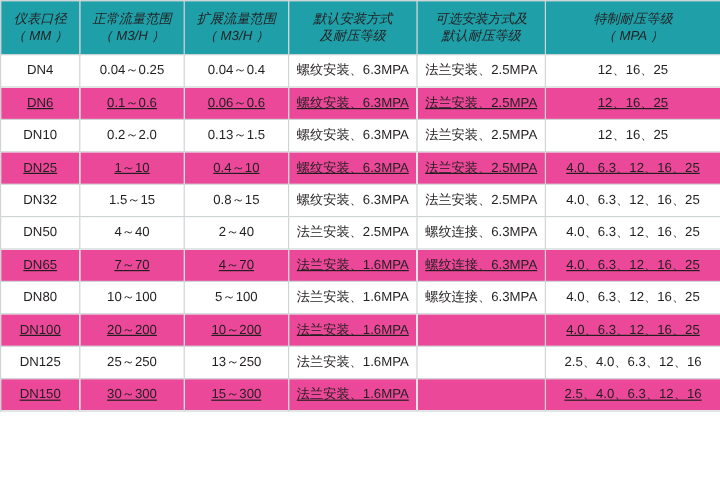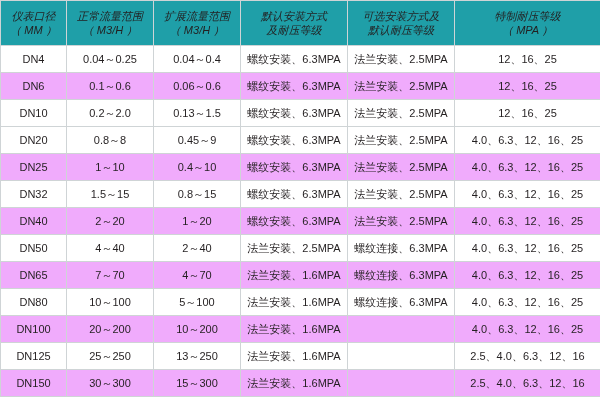--- a/index.html
+++ b/index.html
@@ -45,21 +45,22 @@
     white-space: nowrap;
     font-style: italic;
   }
   tbody tr {
     height: 26px;
   }
   tbody tr.odd td {
     background: #ffffff;
   }
   tbody tr.even td {
-    background: #f0abfc;
+    background: #ec4899;
+    text-decoration: underline;
   }
   tbody td {
     height: 26px;
     padding: 1px 3px;
     white-space: nowrap;
     overflow: hidden;
   }
   td.c0 { }
   td.last {
     text-align: center;
@@ -129,48 +130,32 @@
         <td class="c5 last">12、16、25</td>
       </tr>
       <tr class="odd">
         <td class="c0">DN10</td>
         <td class="c1">0.2～2.0</td>
         <td class="c2">0.13～1.5</td>
         <td class="c3">螺纹安装、6.3MPA</td>
         <td class="c4">法兰安装、2.5MPA</td>
         <td class="c5 last">12、16、25</td>
       </tr>
-      <tr class="odd">
-        <td class="c0">DN20</td>
-        <td class="c1">0.8～8</td>
-        <td class="c2">0.45～9</td>
-        <td class="c3">螺纹安装、6.3MPA</td>
-        <td class="c4">法兰安装、2.5MPA</td>
-        <td class="c5 last">4.0、6.3、12、16、25</td>
-      </tr>
       <tr class="even">
         <td class="c0">DN25</td>
         <td class="c1">1～10</td>
         <td class="c2">0.4～10</td>
         <td class="c3">螺纹安装、6.3MPA</td>
         <td class="c4">法兰安装、2.5MPA</td>
         <td class="c5 last">4.0、6.3、12、16、25</td>
       </tr>
       <tr class="odd">
         <td class="c0">DN32</td>
         <td class="c1">1.5～15</td>
         <td class="c2">0.8～15</td>
-        <td class="c3">螺纹安装、6.3MPA</td>
-        <td class="c4">法兰安装、2.5MPA</td>
-        <td class="c5 last">4.0、6.3、12、16、25</td>
-      </tr>
-      <tr class="even">
-        <td class="c0">DN40</td>
-        <td class="c1">2～20</td>
-        <td class="c2">1～20</td>
         <td class="c3">螺纹安装、6.3MPA</td>
         <td class="c4">法兰安装、2.5MPA</td>
         <td class="c5 last">4.0、6.3、12、16、25</td>
       </tr>
       <tr class="odd">
         <td class="c0">DN50</td>
         <td class="c1">4～40</td>
         <td class="c2">2～40</td>
         <td class="c3">法兰安装、2.5MPA</td>
         <td class="c4">螺纹连接、6.3MPA</td>

